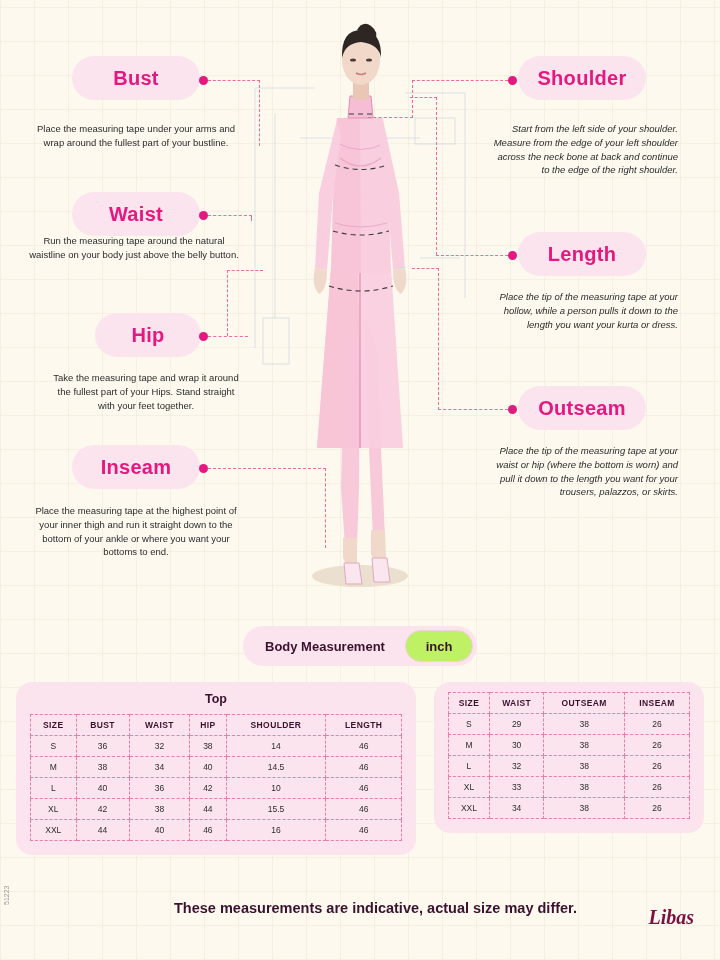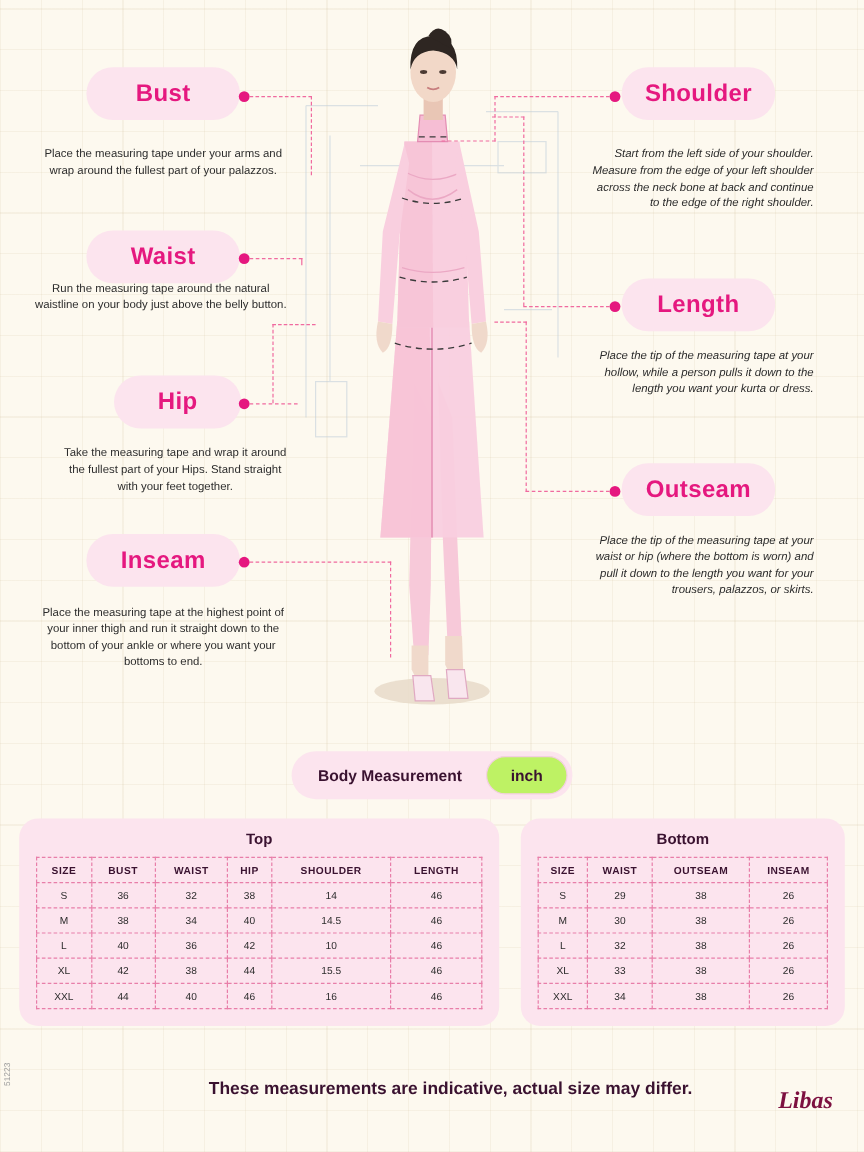--- a/index.html
+++ b/index.html
@@ -226,21 +226,21 @@
         <path d="M84 268 Q116 278 148 268"></path>
         <path d="M104 96 L130 96"></path>
       </g>
     </svg>
   </div>
 
   <div class="pill" style="left:72px; top:56px; width:128px;">Bust</div>
   <div class="dot" style="left:199px; top:76px;"></div>
   <div class="dashline" style="left:208px; top:80px; width:52px;"></div>
   <div class="dashline v" style="left:259px; top:80px; height:66px;"></div>
-  <div class="desc left" style="left:30px; top:122px; width:212px;">Place the measuring tape under your arms and wrap around the fullest part of your palazzos.</div>
+  <div class="desc left" style="left:30px; top:122px; width:212px;">Place the measuring tape under your arms and wrap around the fullest part of your bustline.</div>
 
   <div class="pill" style="left:72px; top:192px; width:128px;">Waist</div>
   <div class="dot" style="left:199px; top:211px;"></div>
   <div class="dashline" style="left:208px; top:215px; width:44px;"></div>
   <div class="dashline v" style="left:251px; top:215px; height:6px;"></div>
   <div class="desc left" style="left:26px; top:234px; width:216px;">Run the measuring tape around the natural waistline on your body just above the belly button.</div>
 
   <div class="pill" style="left:95px; top:313px; width:106px;">Hip</div>
   <div class="dot" style="left:199px; top:332px;"></div>
   <div class="dashline" style="left:208px; top:336px; width:40px;"></div>
@@ -332,21 +332,20 @@
           <td>40</td>
           <td>46</td>
           <td>16</td>
           <td>46</td>
         </tr>
       </tbody>
     </table>
   </div>
 
   <div class="table-card" style="left:434px; top:682px; width:270px;">
-    <div class="table-title">Bottom</div>
     <table>
       <thead>
         <tr>
           <th>SIZE</th>
           <th>WAIST</th>
           <th>OUTSEAM</th>
           <th>INSEAM</th>
         </tr>
       </thead>
       <tbody>

